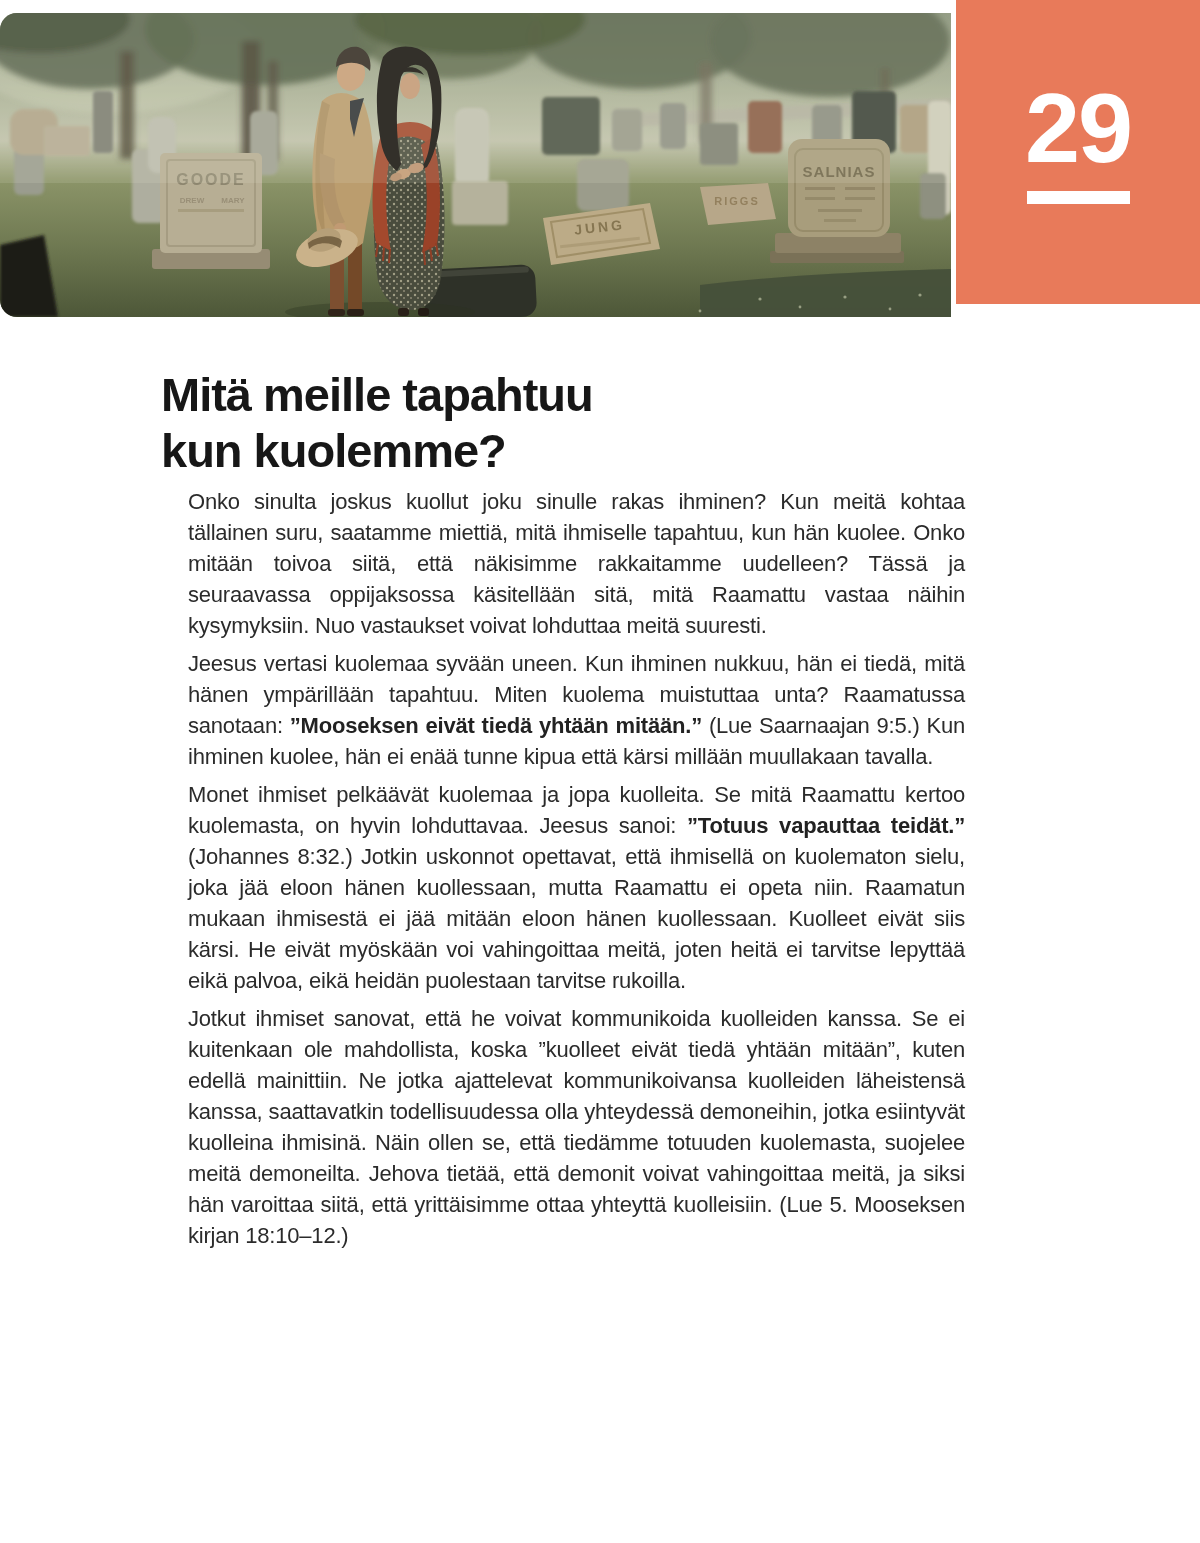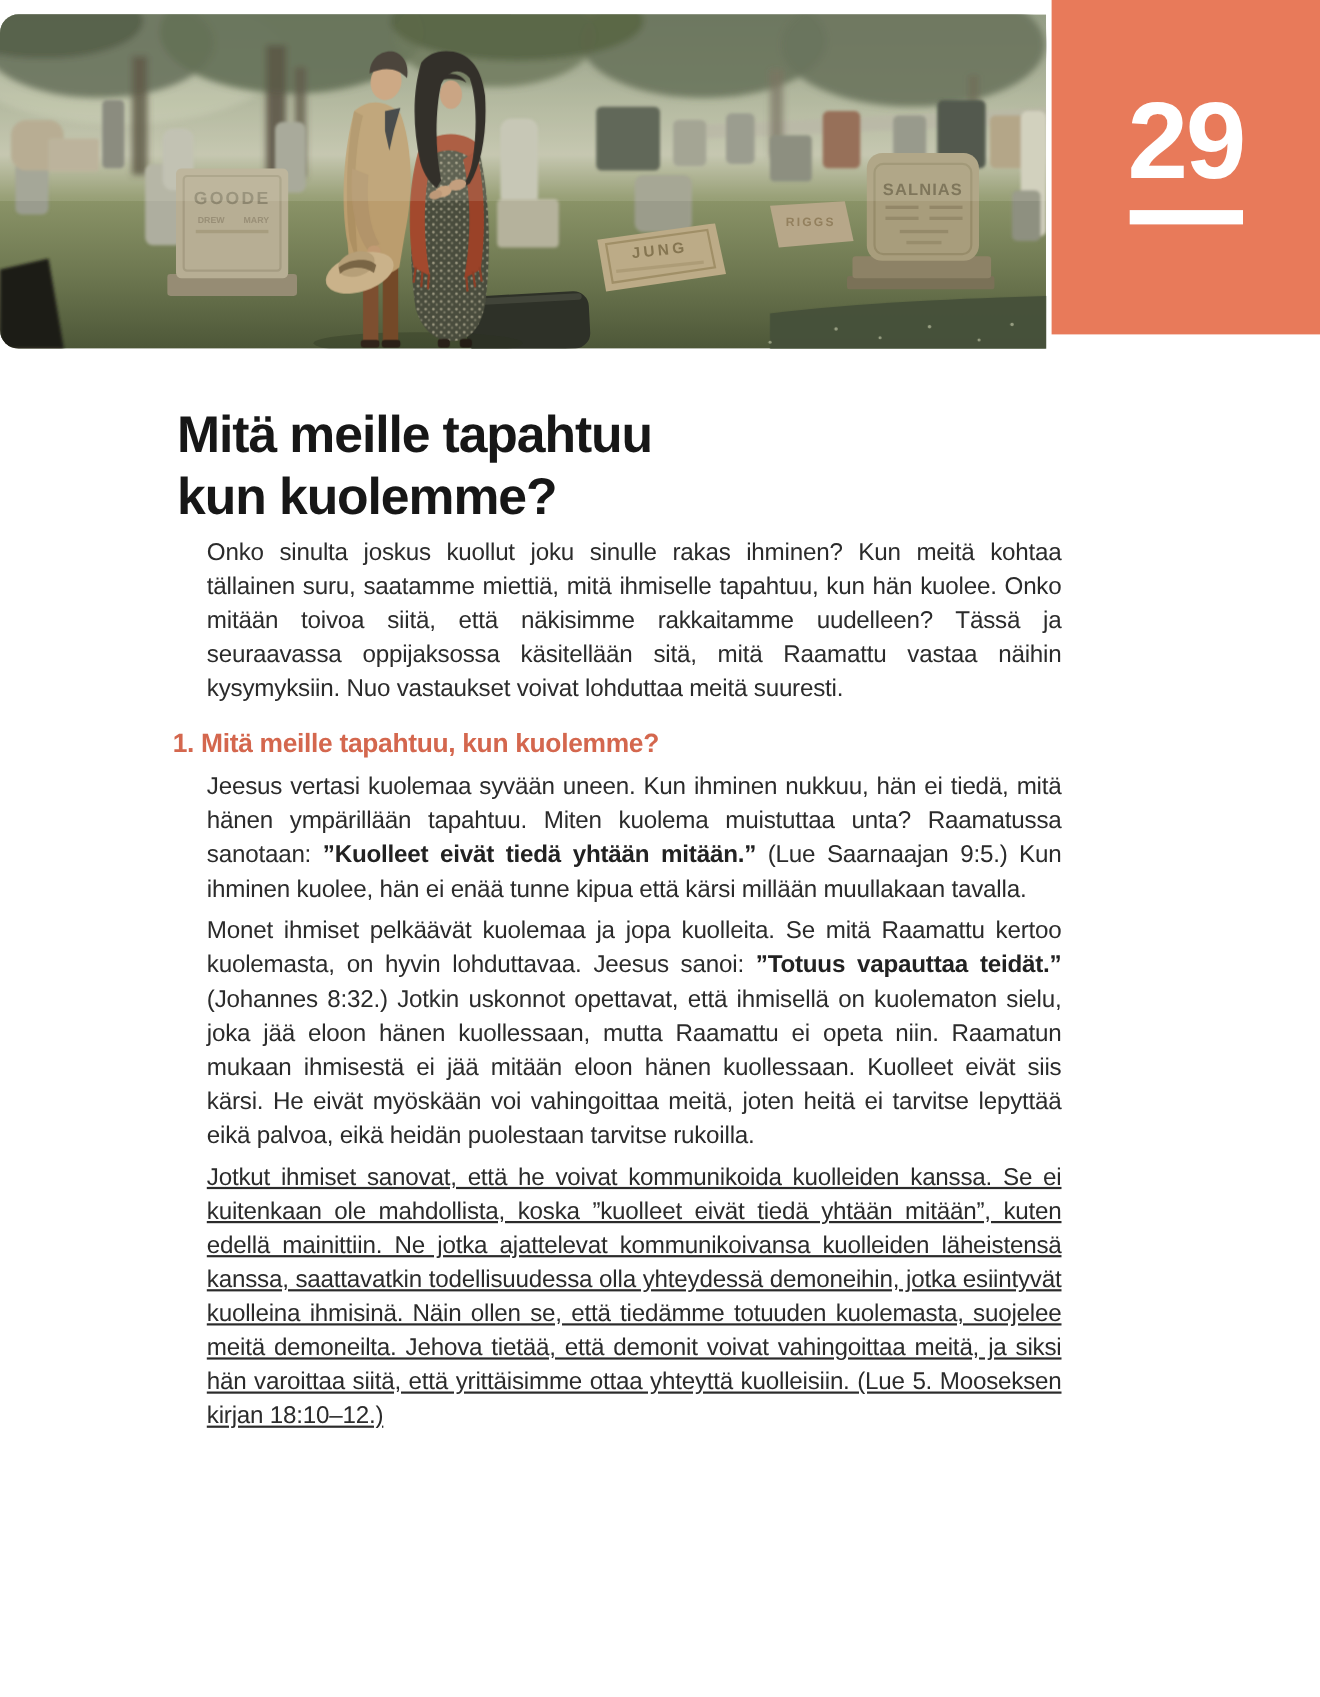--- a/index.html
+++ b/index.html
@@ -30,21 +30,21 @@
     width:777px;margin:7px 0 0 188px;font-size:22px;line-height:31px;
     color:#2b2b2b;text-align:justify;letter-spacing:-0.2px;
   }
   .body-text b{font-weight:700;color:#222222;}
   .intro{}
   .section-heading{
     margin:15px 0 0 157px;font-size:24px;line-height:30px;font-weight:700;
     color:#d4674e;letter-spacing:-0.3px;
   }
   .section-heading.first{margin-top:21px;}
-  .para-2{text-decoration:underline;}
+  .para-2{}
   
   .stone-label{font-family:"Liberation Sans",sans-serif;font-weight:700;}
 </style>
 </head>
 <body>
 
 <div class="page">
 
   <div class="photo-wrap">
     <svg width="951" height="304" viewBox="0 0 951 304">
@@ -213,20 +213,19 @@
   <div class="lesson-box">
     <div class="lesson-number">29</div>
     <div class="lesson-underline"></div>
   </div>
 
   <div class="content">
     <h1 class="page-title"><span>Mitä meille tapahtuu</span><br><span>kun kuolemme?</span></h1>
 
     <p class="body-text intro"><span>Onko sinulta joskus kuollut joku sinulle rakas ihminen? Kun meitä kohtaa tällainen suru, saatamme miettiä, mitä ihmiselle tapahtuu, kun hän kuolee. Onko mitään toivoa siitä, että näkisimme rakkaitamme uudelleen? Tässä ja seuraavassa oppijaksossa käsitellään sitä, mitä Raamattu vastaa näihin kysymyksiin. Nuo vastaukset voivat lohduttaa meitä suuresti.</span></p>
 
-    <h2 class="section-heading first">1. Mitä meille tapahtuu, kun kuolemme?</h2>
-    <p class="body-text"><span>Jeesus vertasi kuolemaa syvään uneen. Kun ihminen nukkuu, hän ei tiedä, mitä hänen ympärillään tapahtuu. Miten kuolema muistuttaa unta? Raamatussa sanotaan: </span><b>”Kuolleet eivät tiedä yhtään mitään.”</b><span> (Lue Saarnaajan 9:5.) Kun ihminen kuolee, hän ei enää tunne kipua että kärsi millään muullakaan tavalla.</span></p>
+    <p class="body-text"><span>Jeesus vertasi kuolemaa syvään uneen. Kun ihminen nukkuu, hän ei tiedä, mitä hänen ympärillään tapahtuu. Miten kuolema muistuttaa unta? Raamatussa sanotaan: </span><b>”Mooseksen eivät tiedä yhtään mitään.”</b><span> (Lue Saarnaajan 9:5.) Kun ihminen kuolee, hän ei enää tunne kipua että kärsi millään muullakaan tavalla.</span></p>
 
     <p class="body-text"><span>Monet ihmiset pelkäävät kuolemaa ja jopa kuolleita. Se mitä Raamattu kertoo kuolemasta, on hyvin lohduttavaa. Jeesus sanoi: </span><b>”Totuus vapauttaa teidät.”</b><span> (Johannes 8:32.) Jotkin uskonnot opettavat, että ihmisellä on kuolematon sielu, joka jää eloon hänen kuollessaan, mutta Raamattu ei opeta niin. Raamatun mukaan ihmisestä ei jää mitään eloon hänen kuollessaan. Kuolleet eivät siis kärsi. He eivät myöskään voi vahingoittaa meitä, joten heitä ei tarvitse lepyttää eikä palvoa, eikä heidän puolestaan tarvitse rukoilla.</span></p>
     <p class="body-text para-2"><span>Jotkut ihmiset sanovat, että he voivat kommunikoida kuolleiden kanssa. Se ei kuitenkaan ole mahdollista, koska ”kuolleet eivät tiedä yhtään mitään”, kuten edellä mainittiin. Ne jotka ajattelevat kommunikoivansa kuolleiden läheistensä kanssa, saattavatkin todellisuudessa olla yhteydessä demoneihin, jotka esiintyvät kuolleina ihmisinä. Näin ollen se, että tiedämme totuuden kuolemasta, suojelee meitä demoneilta. Jehova tietää, että demonit voivat vahingoittaa meitä, ja siksi hän varoittaa siitä, että yrittäisimme ottaa yhteyttä kuolleisiin. (Lue 5. Mooseksen kirjan 18:10–12.)</span></p>
   </div>
 
 </div>
 
 </body></html>

